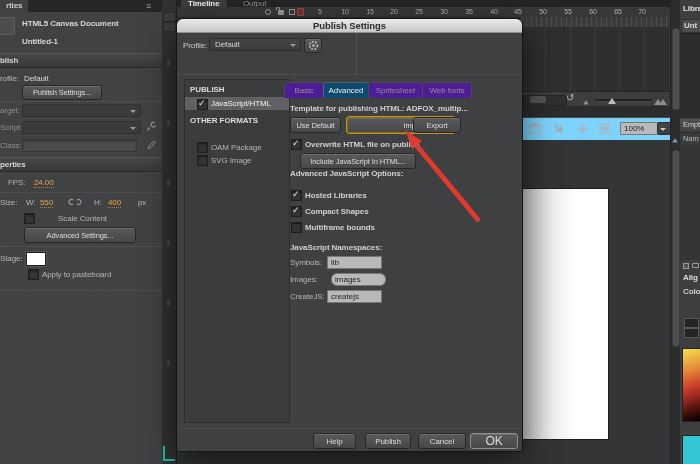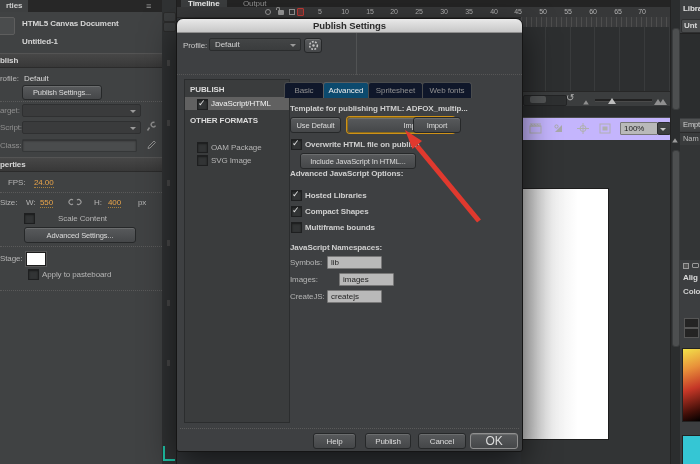--- a/index.html
+++ b/index.html
@@ -36,21 +36,21 @@
   .secbar{position:absolute;left:0;width:162px;height:13px;background:linear-gradient(#474747,#383838);
        border-top:1px solid #545454;border-bottom:1px solid #2b2b2b;color:#d8d8d8;font-weight:bold;line-height:13px;}
   .dotsep{position:absolute;border-top:1px dotted #5a5a5a;height:0;}
   
   .dialog{position:absolute;left:176px;top:18px;width:345px;height:432px;background:#3e4042;
        border:1px solid #151515;border-radius:7px 7px 3px 3px;box-shadow:0 12px 34px rgba(0,0,0,.6);z-index:30;}
   .titlebar{position:absolute;left:0;top:0;right:0;height:13px;border-radius:6px 6px 0 0;
        background:linear-gradient(#e9e9e9,#c7c7c7);border-bottom:1px solid #8e8e8e;
        color:#2b2b2b;font-size:9.5px;font-weight:bold;text-align:center;line-height:13px;cursor:move;}
   .dtab{position:absolute;top:63px;height:15px;line-height:15px;text-align:center;font-size:8px;
-       background:#0f172a;border:1px solid #4a4c4d;border-bottom:none;border-radius:3px 3px 0 0;
+       background:#4c1d95;border:1px solid #4a4c4d;border-bottom:none;border-radius:3px 3px 0 0;
        color:#909090;cursor:pointer;overflow:hidden;}
   .dtab.active{background:#0c4a6e;color:#ececec;font-weight:normal;border-color:#5c5e60;}
   
   .tl-tab{position:absolute;top:-2px;height:10px;line-height:11px;padding:0 7px;border-radius:0 0 0 0;
        font-size:8px;cursor:pointer;}
   .ruler-num{position:absolute;top:1px;width:16px;text-align:center;font-size:7px;color:#b2b2b2;}
   .mini-icon{position:absolute;box-sizing:border-box;}
   
   .thumb{position:absolute;background:#4d4f50;border:1px solid #3a3c3d;border-radius:3px;}
   .tri-up{width:0;height:0;border:4px solid transparent;border-bottom:6px solid #b0b0b0;position:absolute;}
@@ -97,21 +97,21 @@
     <span class="abs" style="left:9px;top:4px;width:16px;height:7px;background:#535556;border-radius:2px;"></span>
     <span class="abs" style="left:45px;top:0px;color:#b0b0b0;font-size:10px;">↺</span>
     <span class="abs tri-up" style="left:61px;top:4px;border-bottom-color:#8f8f8f;transform:scale(.7);"></span>
     <span class="abs" style="left:74px;top:7px;width:57px;height:2px;background:#222;border-bottom:1px solid #4a4a4a;"></span>
     <span class="abs tri-up" style="left:87px;top:2px;border-bottom-color:#bdbdbd;"></span>
     <span class="abs tri-up" style="left:133px;top:3px;border-bottom-color:#8f8f8f;"></span>
     <span class="abs tri-up" style="left:138px;top:3px;border-bottom-color:#8f8f8f;"></span>
   </div>
   <div class="abs" style="left:521px;top:106px;width:151px;height:11px;background:#2a2c2d;"></div>
 
-  <div class="abs" style="left:521px;top:117px;width:151px;height:23px;background:#c4b5fd;border-top:1px solid #4b4d4f;border-bottom:1px solid #292929;">
+  <div class="abs" style="left:521px;top:117px;width:151px;height:23px;background:#7dd3fc;border-top:1px solid #4b4d4f;border-bottom:1px solid #292929;">
     <span class="abs" style="left:8px;top:5px;">
       <svg width="13" height="11" viewBox="0 0 13 11">
           <rect x="1" y="3" width="11" height="7" fill="none" stroke="#b0b0b0"></rect>
           <path d="M1 3 L12 3 M2 1 L4 3 M5 1 L7 3 M8 1 L10 3 M1 1 L12 1" stroke="#b0b0b0" fill="none"></path>
         </svg>
     </span>
     <span class="abs" style="left:32px;top:5px;">
       <svg width="12" height="11" viewBox="0 0 12 11">
           <path d="M2 9 L9 9 L9 2 Z" fill="#a8a8a8"></path>
           <circle cx="3.5" cy="3.5" r="1.6" fill="none" stroke="#a8a8a8"></circle>
@@ -290,21 +290,21 @@
 
     <div class="abs nw" style="left:113px;top:85px;color:#cfcfcf;font-weight:bold;"><span>Template for publishing HTML: ADFOX_multip...</span></div>
 
     <div class="btn" style="position:absolute;left:113px;top:98px;width:49px;height:14px;">
         <span>Use Default</span>
       </div>
     <div class="btn focus-ring" style="position:absolute;left:170px;top:98px;width:58px;height:14px;padding-left:48px;">
         <span>Import New...</span>
       </div>
     <div class="btn" style="position:absolute;left:236px;top:98px;width:46px;height:14px;">
-        <span>Import</span>
+        <span>Export</span>
       </div>
 
     <span class="cb on" style="left:114px;top:120px;"></span>
     <div class="abs nw" style="left:128px;top:121px;color:#cfcfcf;font-weight:bold;"><span>Overwrite HTML file on publish</span></div>
 
     <div class="btn" style="position:absolute;left:123px;top:134px;width:114px;height:14px;">
         <span>Include JavaScript In HTML...</span>
       </div>
 
     <div class="abs nw" style="left:113px;top:150px;color:#cfcfcf;font-weight:bold;"><span>Advanced JavaScript Options:</span></div>
@@ -317,21 +317,21 @@
 
     <span class="cb" style="left:114px;top:203px;"></span>
     <div class="abs nw" style="left:128px;top:204px;color:#cfcfcf;font-weight:bold;"><span>Multiframe bounds</span></div>
 
     <div class="abs nw" style="left:113px;top:224px;color:#cfcfcf;font-weight:bold;"><span>JavaScript Namespaces:</span></div>
 
     <div class="abs nw lbl" style="left:113px;top:239px;"><span>Symbols:</span></div>
     <input class="inp" style="left: 150px; top: 237px; width: 50px;" value="lib">
 
     <div class="abs nw lbl" style="left:113px;top:256px;"><span>Images:</span></div>
-    <input class="inp" style="left: 162px; top: 254px; width: 50px;" value="images">
+    <input class="inp" style="left: 154px; top: 254px; width: 50px; border-radius: 6px;" value="images">
 
     <div class="abs nw lbl" style="left:113px;top:273px;"><span>CreateJS:</span></div>
     <input class="inp" style="left: 150px; top: 271px; width: 50px;" value="createjs">
 
     <div class="dotsep" style="left:3px;top:409px;width:339px;border-top-color:#5a5a5a;"></div>
     <div class="btn" style="position:absolute;left:136px;top:414px;width:41px;height:14px;font-size:8px;">
         <span>Help</span>
       </div>
     <div class="btn" style="position:absolute;left:188px;top:414px;width:44px;height:14px;font-size:8px;">
         <span>Publish</span>

